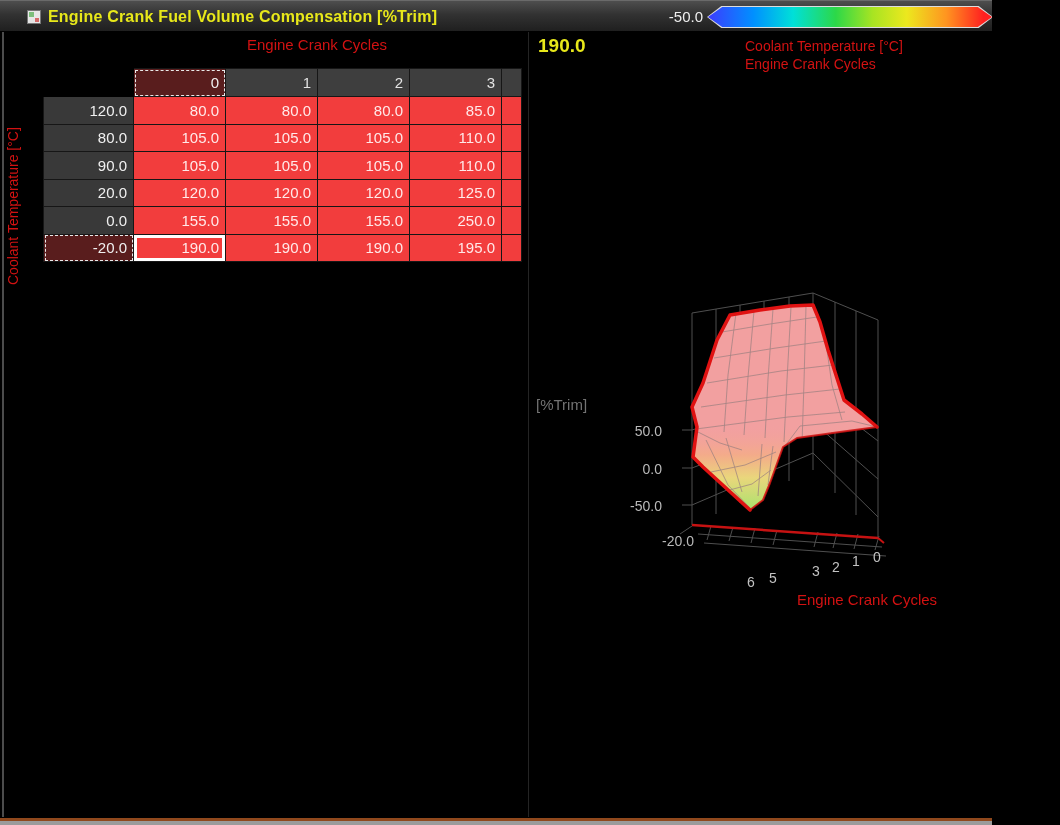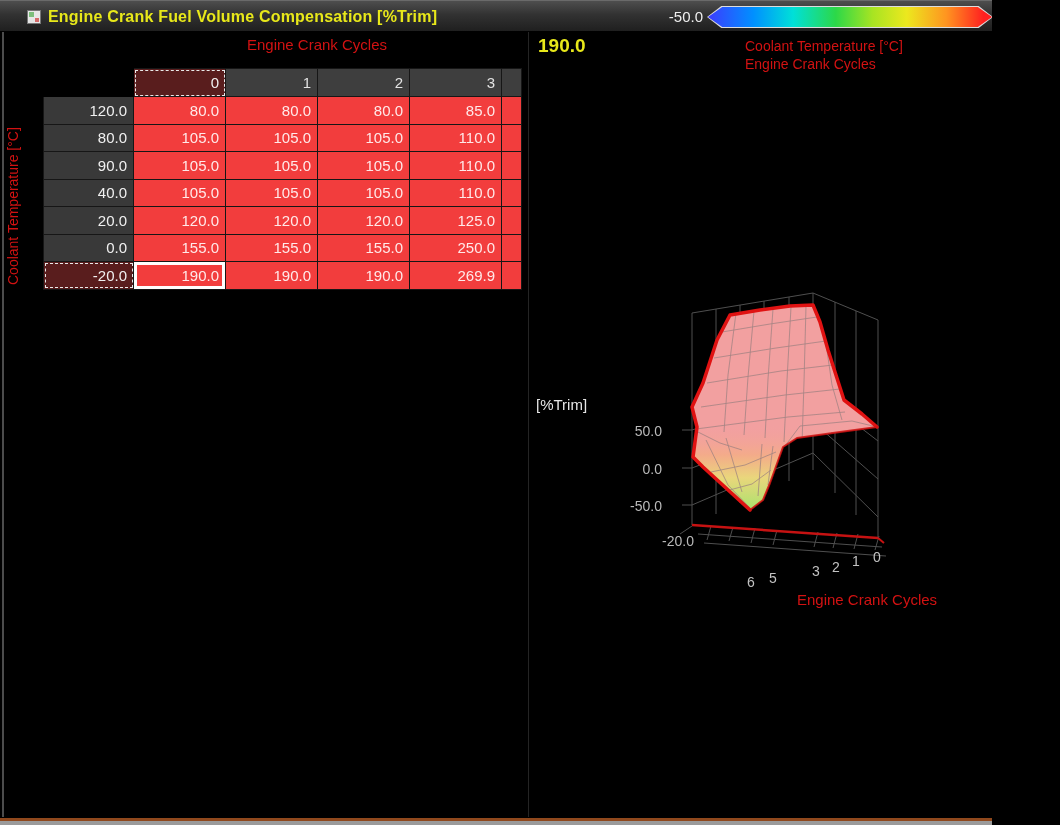--- a/index.html
+++ b/index.html
@@ -68,21 +68,21 @@
   table.map th.rowh { background:#393939; color:#f0f0f0; }
   table.map td.cell { background:#f23d3d; color:#ffe9e9; }
   table.map th.sel-h { background:#591d1d; color:#f0f0f0; outline:1px dashed #eaeaea; outline-offset:-2px; }
   table.map td.sel-cell { box-shadow:inset 0 0 0 3px #fff; }
   .w-rowh { width:90px; } .w-col { width:92px; } .w-part { width:20px; }
   
   .cur-val { position:absolute; left:538px; top:35px; color:#e8e81a; font-size:19px; font-weight:bold; }
   .info-label { position:absolute; color:#d21212; font-size:14px; }
   .info-value { position:absolute; width:74px; text-align:right; color:#d21212; font-size:14px; }
   
-  .z-unit { position:absolute; left:536px; top:396px; color:#e5e5e5; font-size:15px; }
+  .z-unit { position:absolute; left:536px; top:396px; color:#737373; font-size:15px; }
   .ztick  { position:absolute; left:616px; width:46px; text-align:right; color:#b9b9b9; font-size:14px; }
   .ytick  { position:absolute; left:648px; top:533px; width:46px; text-align:right; color:#b9b9b9; font-size:14px; }
   .xtick  { position:absolute; width:14px; text-align:center; color:#c2c2c2; font-size:14px; }
   .plot-xlabel { position:absolute; left:797px; top:591px; color:#d21212; font-size:15px; }
   svg.surface3d { position:absolute; left:530px; top:280px; }
 </style>
 </head>
 <body>
 
 <div class="root">
@@ -151,49 +151,41 @@
         </tr>
         <tr>
           <th class="rowh">90.0</th>
           <td class="cell">105.0</td>
           <td class="cell">105.0</td>
           <td class="cell">105.0</td>
           <td class="cell">110.0</td>
           <td class="cell"></td>
         </tr>
         <tr>
-          <th class="rowh">40.0</th>
-          <td class="cell">105.0</td>
-          <td class="cell">105.0</td>
-          <td class="cell">105.0</td>
-          <td class="cell">110.0</td>
-          <td class="cell"></td>
-        </tr>
-        <tr>
           <th class="rowh">20.0</th>
           <td class="cell">120.0</td>
           <td class="cell">120.0</td>
           <td class="cell">120.0</td>
           <td class="cell">125.0</td>
           <td class="cell"></td>
         </tr>
         <tr>
           <th class="rowh">0.0</th>
           <td class="cell">155.0</td>
           <td class="cell">155.0</td>
           <td class="cell">155.0</td>
           <td class="cell">250.0</td>
           <td class="cell"></td>
         </tr>
         <tr>
           <th class="rowh sel-h">-20.0</th>
           <td class="cell sel-cell">190.0</td>
           <td class="cell">190.0</td>
           <td class="cell">190.0</td>
-          <td class="cell">269.9</td>
+          <td class="cell">195.0</td>
           <td class="cell"></td>
         </tr>
       </tbody>
   </table>
 
   <div class="cur-val">190.0</div>
   <div class="info-label" style="left:745px; top:38px;">Coolant Temperature [°C]</div>
   <div class="info-value" style="left:958px; top:38px;">-20.0</div>
   <div class="info-label" style="left:745px; top:56px;">Engine Crank Cycles</div>
   <div class="info-value" style="left:958px; top:56px;">0</div>

